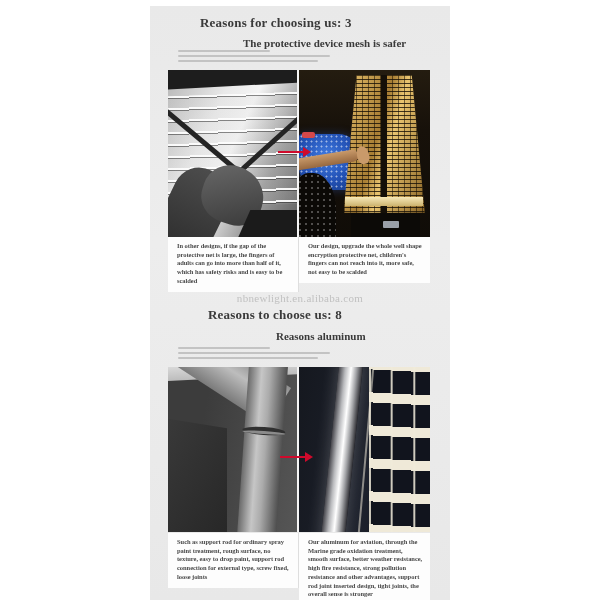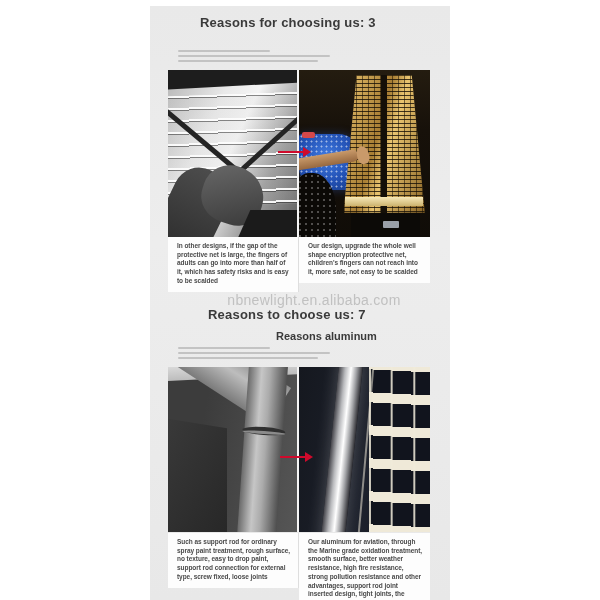--- a/index.html
+++ b/index.html
@@ -1,17 +1,17 @@
 <!DOCTYPE html>
 <html><head>
 <meta charset="utf-8">
 <style>
   html,body{margin:0;padding:0;}
   .canvas{position:relative;width:600px;height:600px;background:#ffffff;overflow:hidden;
-          font-family:Liberation Sans, sans-serif;}
+          font-family:Liberation Serif, serif;}
   .column{position:absolute;left:150px;top:6px;width:300px;height:594px;
           background:linear-gradient(180deg,#e9e9e9,#ededed 40%,#e8e8e8);}
   
   .sec-title{position:absolute;font-size:13px;font-weight:bold;color:#3a3a3a;letter-spacing:.2px;white-space:nowrap;}
   .sec-subtitle{position:absolute;font-size:11px;font-weight:bold;color:#3a3a3a;white-space:nowrap;}
   .fineprint{position:absolute;display:flex;flex-direction:column;gap:3px;}
   .fp-line{height:2px;background:#c3c3c3;border-radius:1px;}
   
   .photos{position:absolute;left:18px;width:262px;display:flex;gap:2px;background:#f5f5f5;}
   .photo{position:relative;height:100%;overflow:hidden;}
@@ -77,29 +77,30 @@
   
   .red-arrow{position:absolute;height:2px;}
   .red-arrow:after{content:"";position:absolute;right:-7px;top:-4px;
     border-left:8px solid;border-top:5px solid transparent;border-bottom:5px solid transparent;border-left-color:inherit;}
   
   .captions{position:absolute;left:18px;width:262px;display:flex;align-items:flex-start;}
   .cap{width:131px;box-sizing:border-box;background:#fdfdfd;padding:5px 6px 6px 9px;
     font-size:6.5px;font-weight:bold;color:#4a4a4a;line-height:1.34;letter-spacing:-.05px;}
   .cap.left{border-right:1px solid #dedede;}
   
-  .watermark{position:absolute;left:14px;width:100%;text-align:center;font-size:14px;color:#c1c1c1;letter-spacing:.3px;}
+  .watermark{position:absolute;left:0;width:100%;text-align:center;font-size:11px;color:#c1c1c1;letter-spacing:.3px;}
 </style>
 </head>
 <body>
 
 <div class="canvas">
   <div class="column">
 
     <div class="sec-title" style="left:50px;top:9px;">Reasons for choosing us: 3</div>
+    <div class="sec-subtitle" style="left:93px;top:31px;">The protective device mesh is safer</div>
     <div class="fineprint" style="left:28px;top:44px;">
       <div class="fp-line" style="width:92px;"></div>
       <div class="fp-line" style="width:152px;"></div>
       <div class="fp-line" style="width:140px;"></div>
     </div>
 
     <div class="photos" style="top:64px;height:172px;">
       <div class="photo a p-hand">
         <div class="pa-top"></div>
         <div class="pa-wires"></div>
@@ -124,21 +125,21 @@
       <div class="red-arrow" style="left:110px;top:81px;width:26px;background:#cf0a2c;border-left-color:#cf0a2c;color:#cf0a2c;"></div>
     </div>
 
     <div class="captions" style="top:231px;">
       <div class="cap left">In other designs, if the gap of the protective net is large, the fingers of adults can go into more than half of it, which has safety risks and is easy to be scalded</div>
       <div class="cap right">Our design, upgrade the whole well shape encryption protective net, children's fingers can not reach into it, more safe, not easy to be scalded</div>
     </div>
 
     <div class="watermark" style="top:286px;">nbnewlight.en.alibaba.com</div>
 
-    <div class="sec-title" style="left:58px;top:301px;">Reasons to choose us: 7</div>
+    <div class="sec-title" style="left:58px;top:301px;">Reasons to choose us: 8</div>
     <div class="sec-subtitle" style="left:126px;top:324px;">Reasons aluminum</div>
     <div class="fineprint" style="left:28px;top:341px;">
       <div class="fp-line" style="width:92px;"></div>
       <div class="fp-line" style="width:152px;"></div>
       <div class="fp-line" style="width:140px;"></div>
     </div>
 
     <div class="photos" style="top:361px;height:165px;">
       <div class="photo a p-rods">
         <div class="pc-top"></div>

